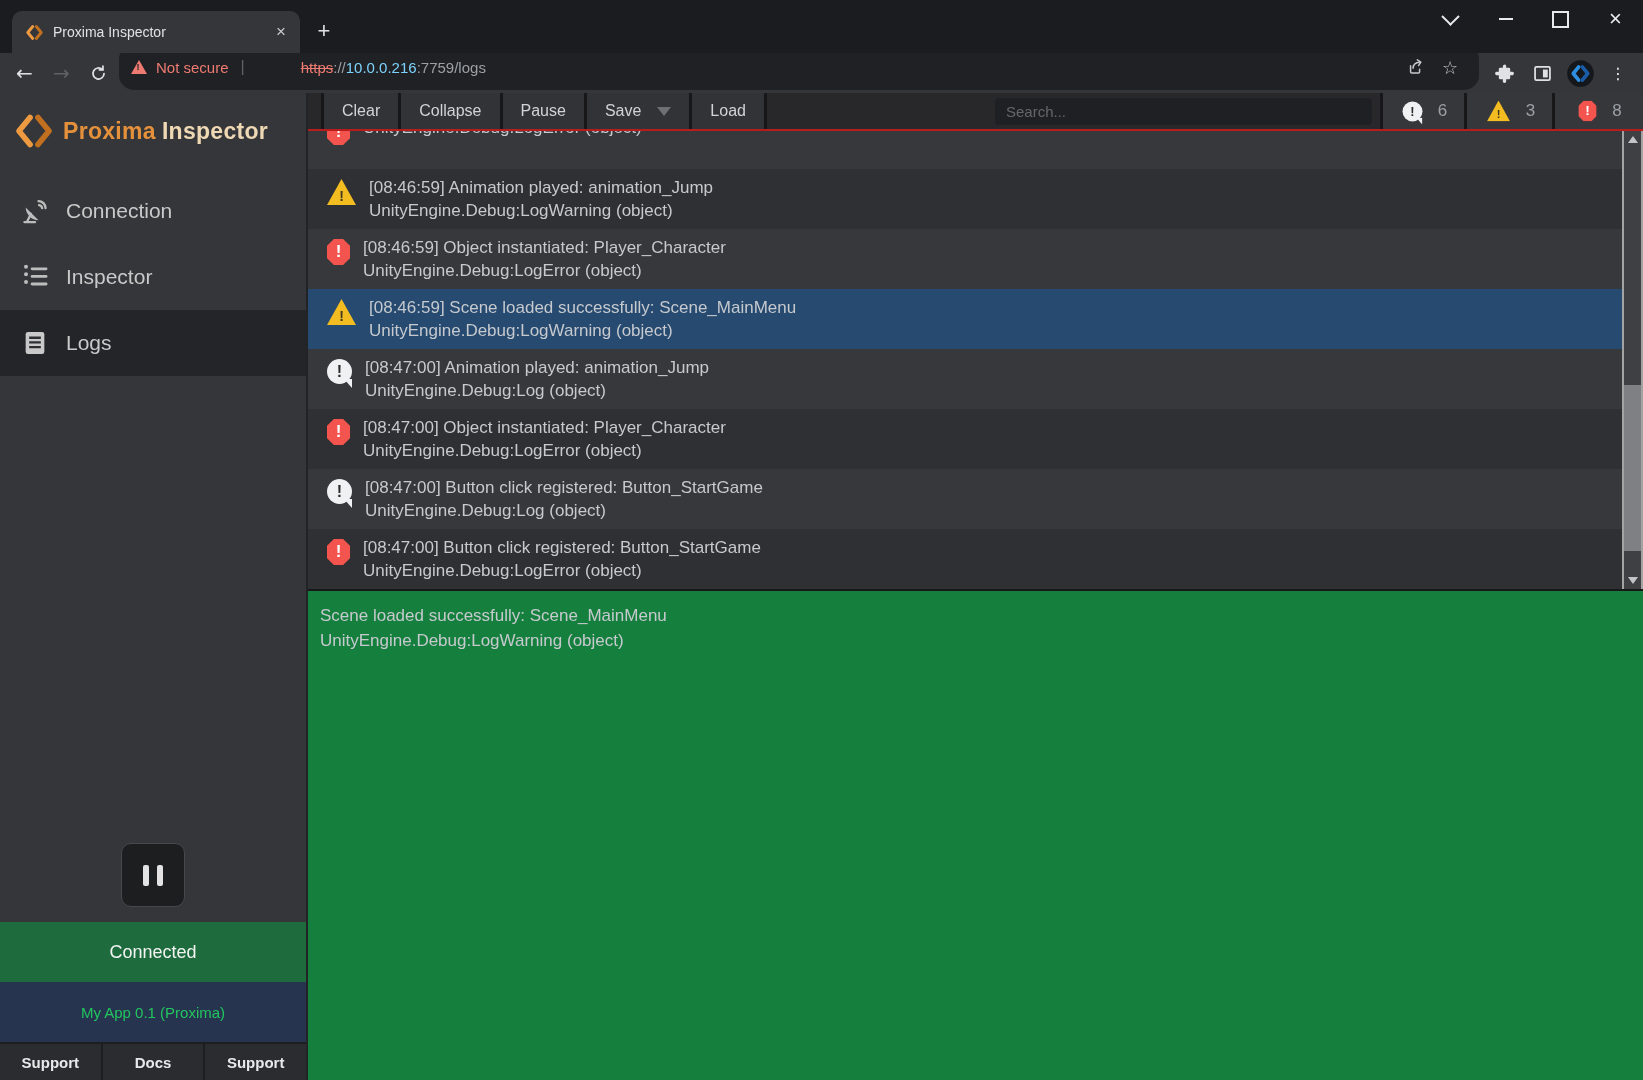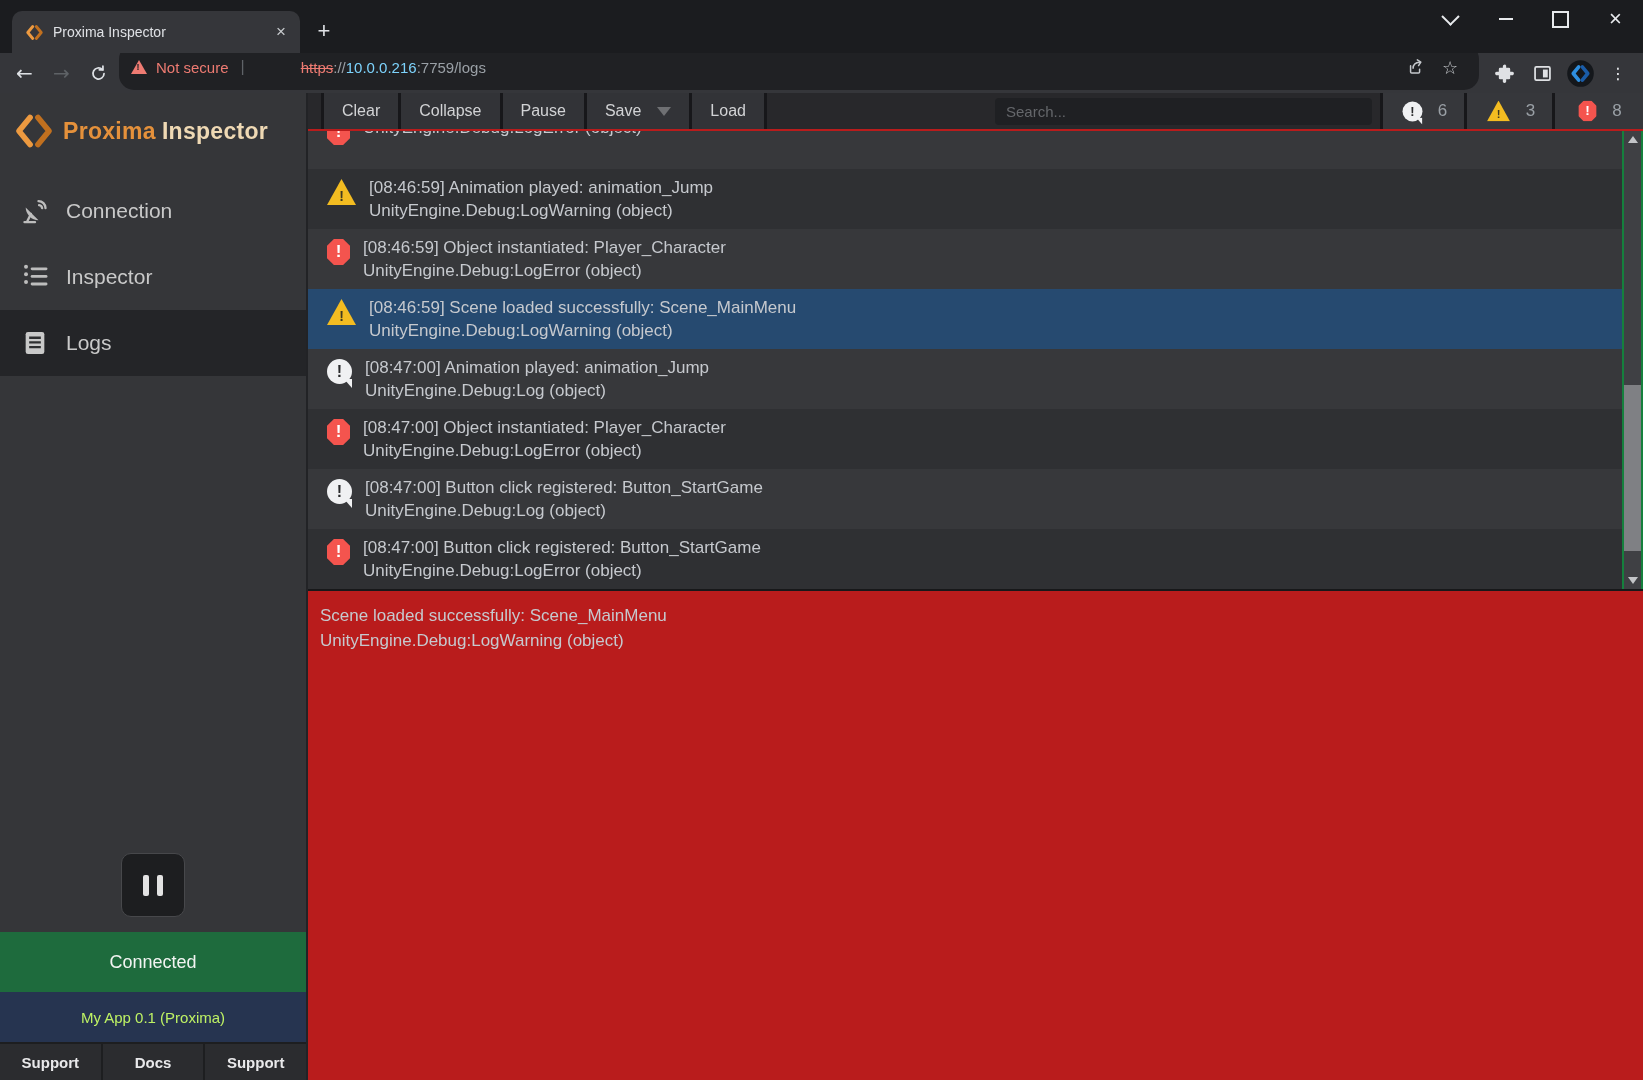--- a/index.html
+++ b/index.html
@@ -43,21 +43,21 @@
   .logo-t1{font-size:23px;font-weight:bold;color:#e5913b;letter-spacing:.3px;}
   .logo-t2{font-size:23px;font-weight:bold;color:#efd9b4;letter-spacing:.3px;margin-left:6px;}
   .nav-list{margin-top:24px;}
   .nav-item{height:66px;display:flex;align-items:center;gap:17px;padding-left:21px;color:#c9c9c9;font-size:21px;}
   .nav-item.active{background:#242528;}
   .side-spacer{flex:1;}
   .pause-wrap{display:flex;justify-content:center;margin-bottom:15px;}
   .pause-btn{width:62px;height:62px;background:#1d1e20;border:1px solid #47484b;border-radius:10px;display:flex;align-items:center;justify-content:center;gap:8px;}
   .pause-bar{width:6px;height:21px;background:#e3e3e3;border-radius:2px;}
   .status-connected{height:60px;background:#1e6b3d;color:#f2f4f2;font-size:18px;display:flex;align-items:center;justify-content:center;}
-  .status-app{height:50px;background:#263450;color:#bef264;font-size:15px;display:flex;align-items:center;justify-content:center;}
+  .status-app{height:60px;background:#263450;color:#22c55e;font-size:15px;display:flex;align-items:center;justify-content:center;}
   .side-footer{height:36px;background:#2b2c2f;border-top:2px solid #1d1e20;display:flex;}
   .sf-cell{flex:1;display:flex;align-items:center;justify-content:center;color:#e9e9eb;font-size:15px;font-weight:bold;}
   .sf-cell + .sf-cell{border-left:2px solid #1d1e20;}
 
   
   .main{flex:1;display:flex;flex-direction:column;min-width:0;position:relative;}
   .toolbar{height:36px;background:#28282b;border-bottom:2px solid #b91c1c;display:flex;align-items:stretch;}
   .tb-lead{width:13px;}
   .tb-btn{background:#323337;color:#d2d3d5;font-size:16px;padding:0 18px;display:flex;align-items:center;border-left:3px solid #17171a;}
   .tb-btn.last{border-right:3px solid #17171a;}
@@ -76,42 +76,42 @@
   .licon{display:flex;align-items:center;justify-content:center;font-weight:800;flex-shrink:0;}
   .icon-error{width:23px;height:26px;background:#f4544e;clip-path:polygon(30% 0,70% 0,100% 26%,100% 74%,70% 100%,30% 100%,0 74%,0 26%);color:#fff;font-size:17px;}
   .icon-error::before{content:'!';}
   .icon-warning{width:29px;height:26px;background:#f3bc21;clip-path:polygon(50% 0,100% 100%,0 100%);color:#413a20;font-size:14px;align-items:flex-end;padding-bottom:1px;box-sizing:border-box;}
   .icon-warning::before{content:'!';}
   .icon-log{width:25px;height:25px;background:#f0f1f3;border-radius:50%;color:#2a2b2d;font-size:16px;position:relative;}
   .icon-log::before{content:'!';}
   .icon-log::after{content:'';position:absolute;bottom:-4px;right:0;width:8px;height:9px;background:#f0f1f3;clip-path:polygon(100% 0,0 0,100% 100%);}
 
   
-  .loglist{height:458px;position:relative;overflow:hidden;background:#15803d;}
+  .loglist{height:458px;position:relative;overflow:hidden;background:#a3a3a3;}
   .rows{margin-right:21px;}
   .row{height:60px;overflow:hidden;}
   .row:nth-child(odd){background:#37383b;}
   .row:nth-child(even){background:#2f3033;}
   .row.selected{background:#264a70;}
   .row.partial{height:38px;}
   .row-shift{display:flex;gap:13px;padding:7px 0 0 19px;}
   .row.partial .row-shift{margin-top:-22px;}
   .row .licon{margin-top:3px;}
   .row-lines{font-size:17px;line-height:23px;color:#c6c9ce;white-space:nowrap;}
   
   .scrollbar{position:absolute;top:0;right:2px;width:17px;height:458px;background:#3f4044;}
   .sb-arrow{position:absolute;left:0;width:17px;height:17px;display:flex;align-items:center;justify-content:center;}
   .sb-up{top:0;}
   .sb-down{bottom:0;}
   .tri-up{width:0;height:0;border-left:5px solid transparent;border-right:5px solid transparent;border-bottom:7px solid #c3c5c8;}
   .tri-down{width:0;height:0;border-left:5px solid transparent;border-right:5px solid transparent;border-top:7px solid #c3c5c8;}
   .sb-thumb{position:absolute;left:0;top:254px;width:17px;height:166px;background:#7f8084;}
 
   
-  .detail{flex:1;border-top:2px solid #17181a;background:#b91c1c;padding:12px 0 0 12px;font-size:17px;line-height:25px;color:#c6c9ce;}
+  .detail{flex:1;border-top:2px solid #17181a;background:#15803d;padding:12px 0 0 12px;font-size:17px;line-height:25px;color:#c6c9ce;}
 
   svg{display:block;}
 </style>
 </head>
 <body>
 
 <div class="window">
 
   <div class="titlebar">
     <div class="tab">

